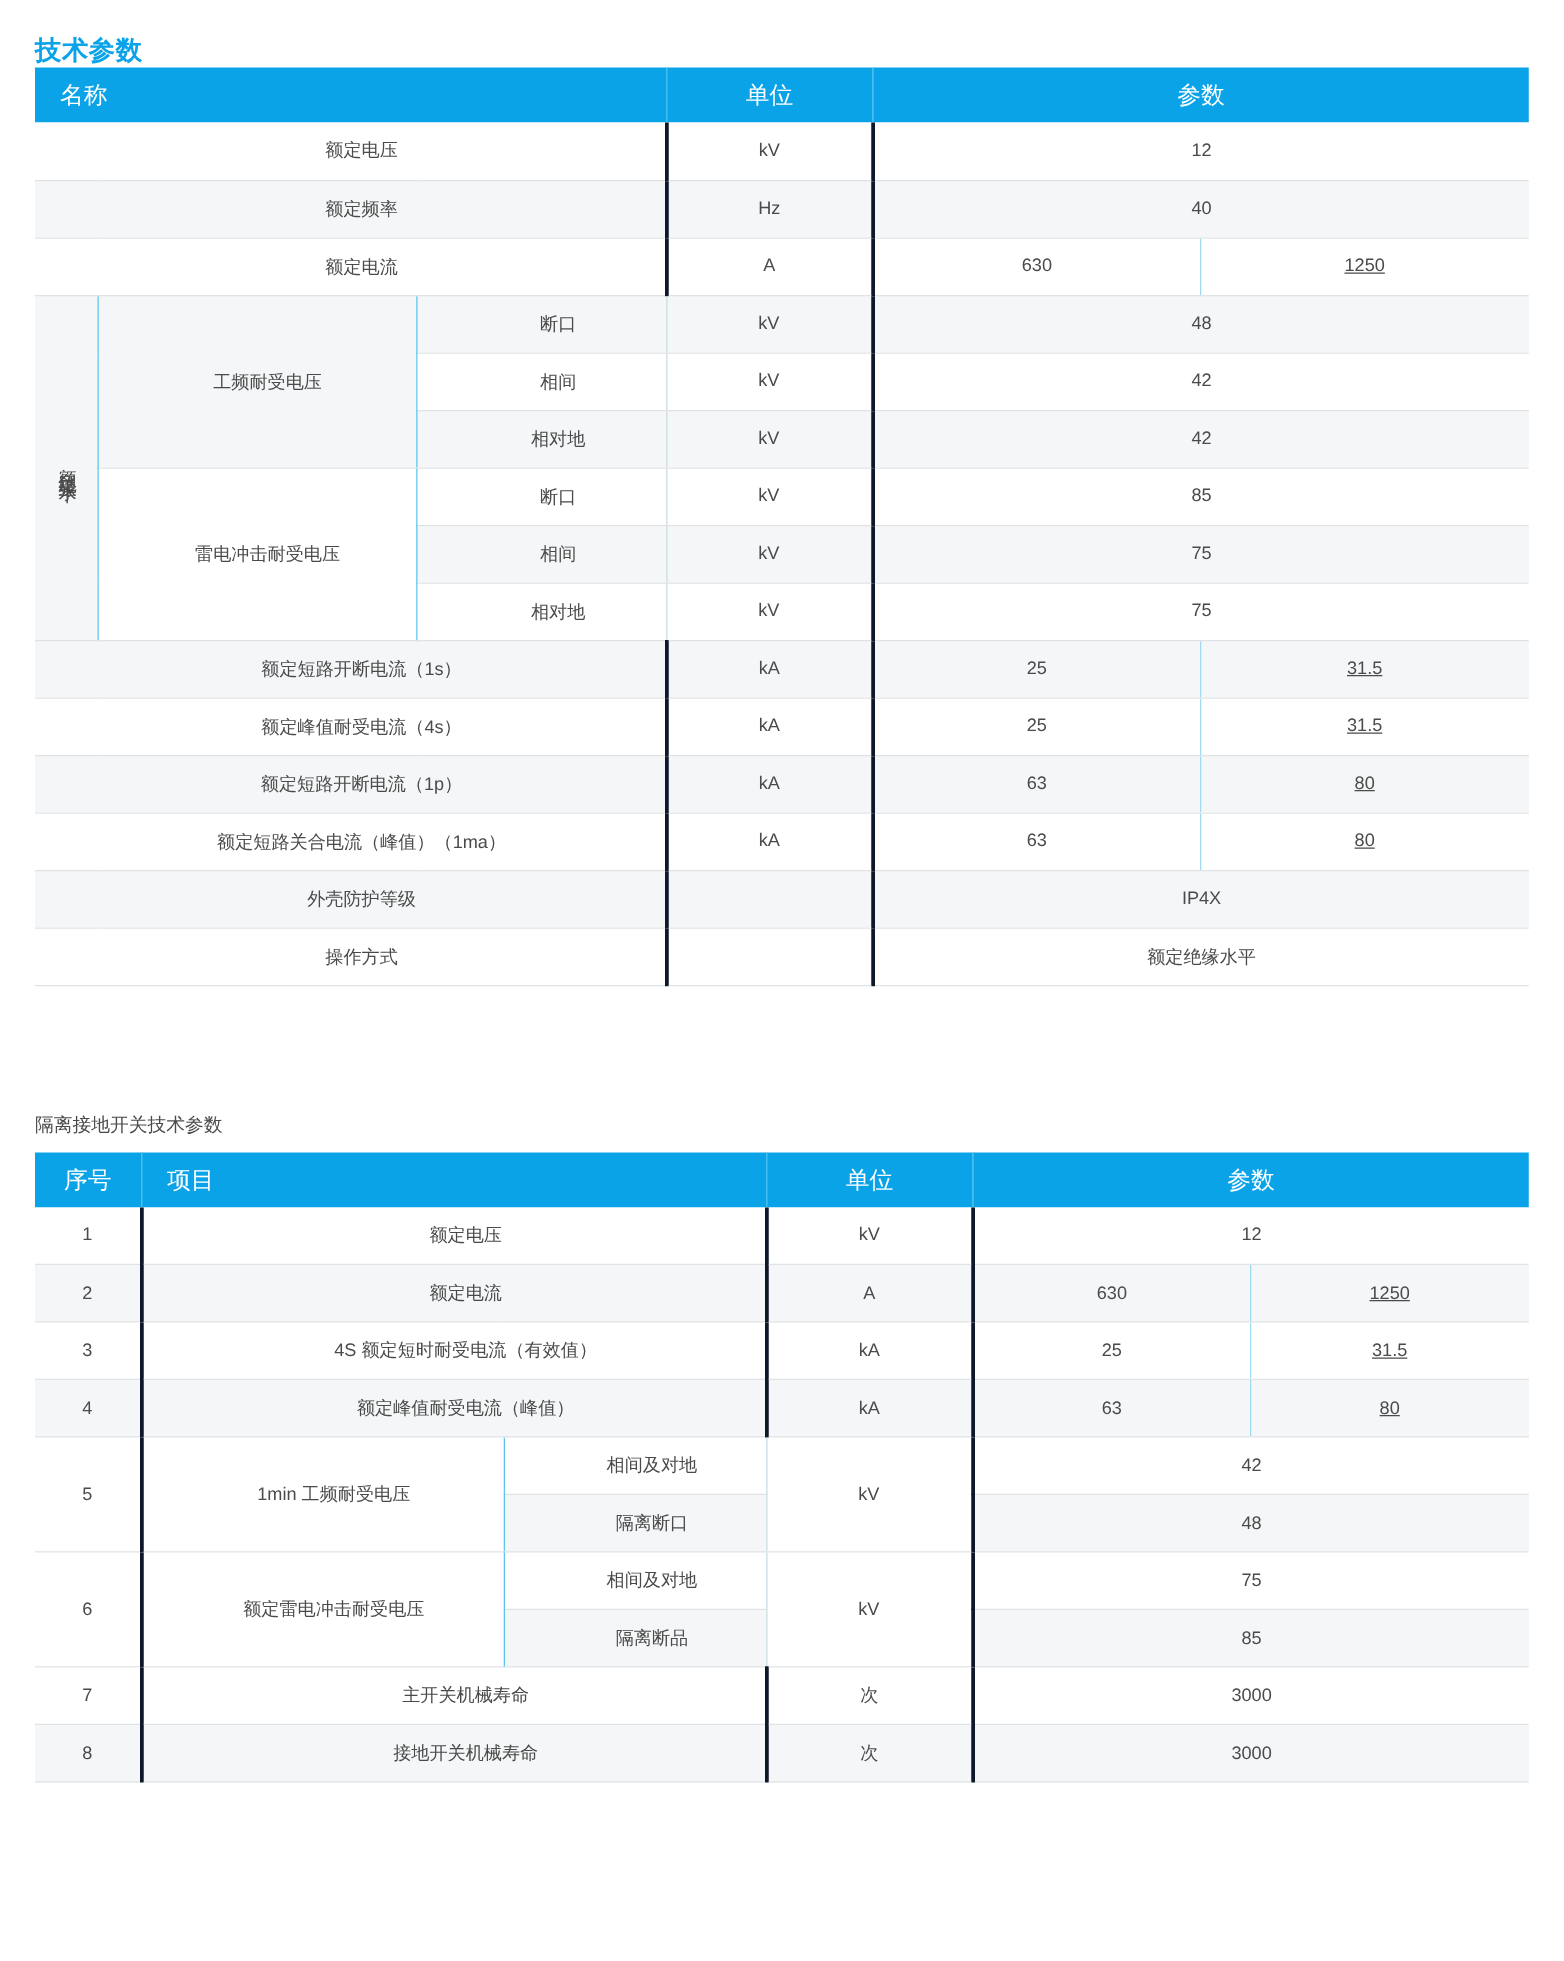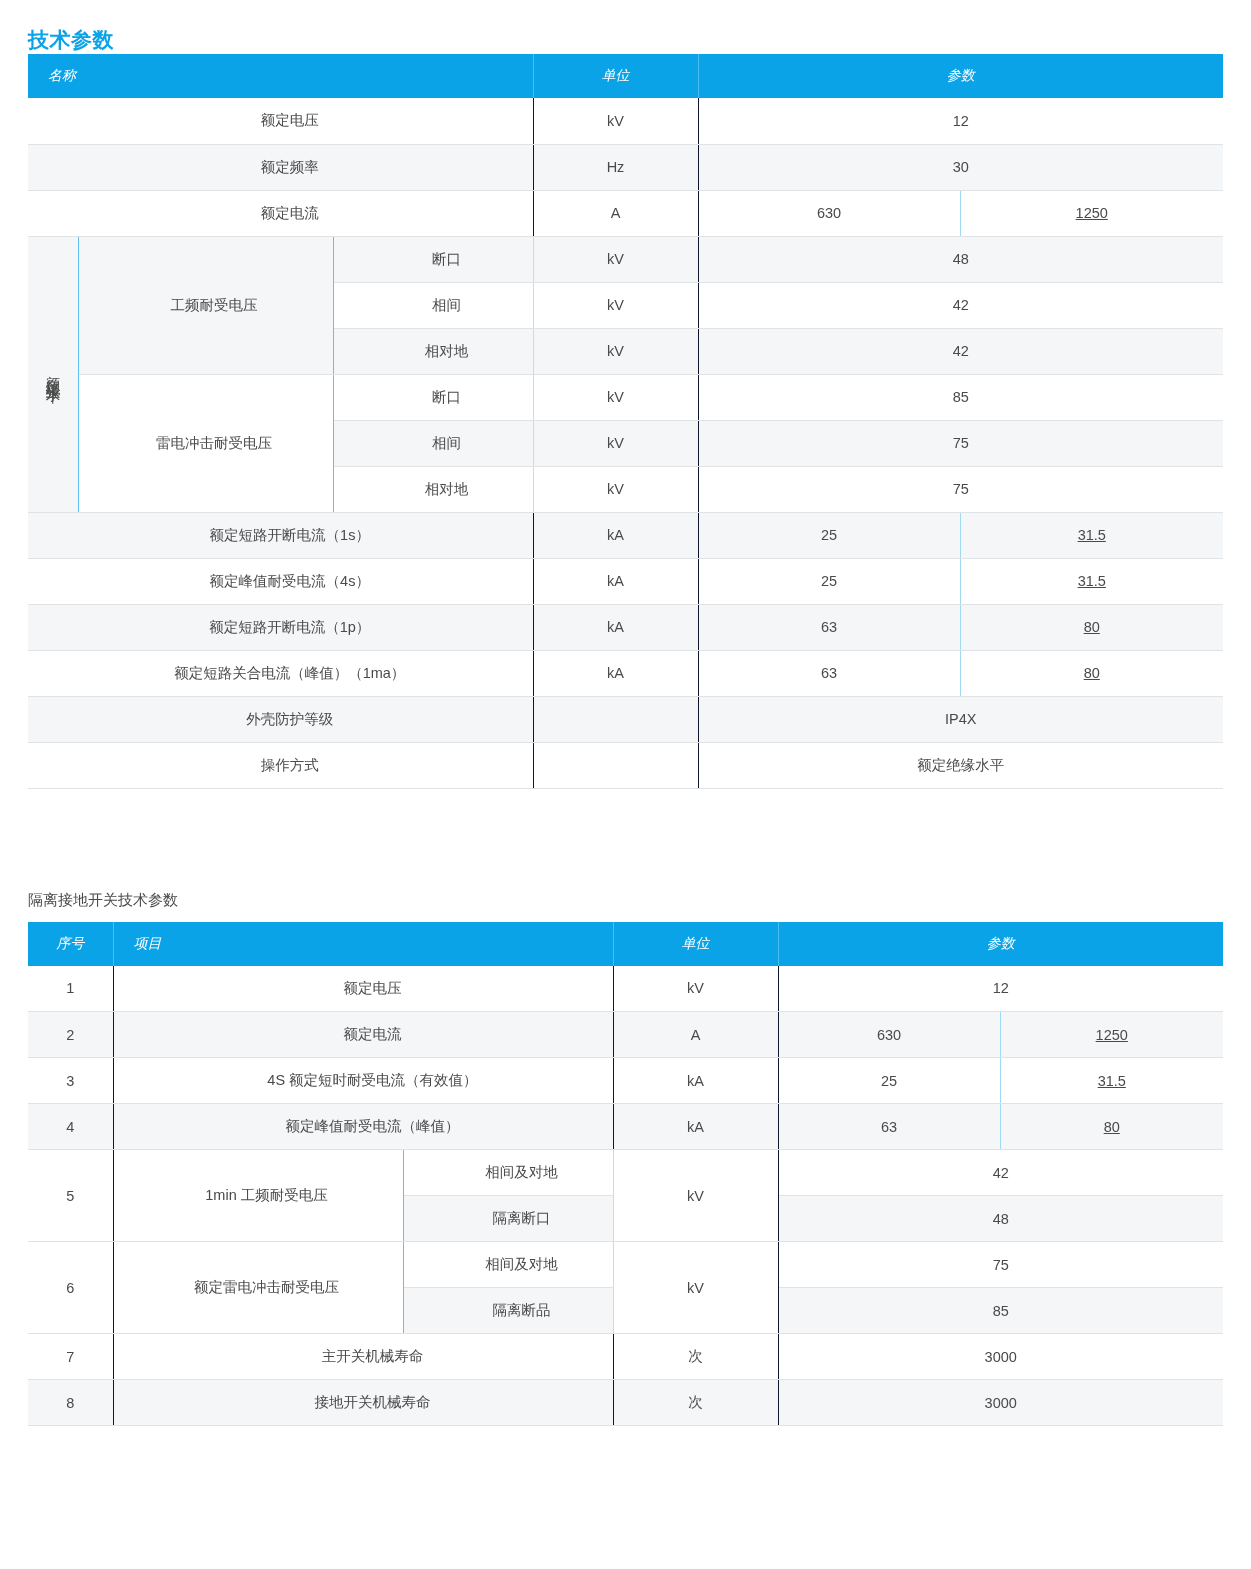--- a/index.html
+++ b/index.html
@@ -38,45 +38,44 @@
   table.spec {
     width: 1195px;
     border-collapse: collapse;
     table-layout: fixed;
     font-size: 14.5px;
   }
   table.spec th {
     background: #0aa3e8;
     color: #ffffff;
     font-weight: normal;
-    font-size: 14px;
+    font-size: 19px;
     height: 44px;
     text-align: center;
     border-right: 1px solid #49c0f2;
-    font-style: italic;
   }
   table.spec th:last-child { border-right: none; }
   table.spec th.left {
     text-align: left;
     padding-left: 20px;
   }
   table.spec td {
     height: 46px;
     border-bottom: 1px solid #dfe3e6;
     text-align: center;
     color: #4a4a4a;
     vertical-align: middle;
   }
   table.spec tbody tr:nth-child(even) td { background: #f4f6f7; }
   table.spec tbody tr:nth-child(odd) td { background: #ffffff; }
   td.name {
     text-align: left;
     padding-left: 20px;
   }
-  td.vline-r { border-right: 1px solid #0f172a; margin-top: 14px; }
+  td.vline-r { border-right: 3px solid #0f172a; margin-top: 14px; }
   td.vline-l { border-left: 1px solid #9fd9f2; text-decoration: underline; }
   .vert {
     writing-mode: vertical-rl;
     text-orientation: upright;
     letter-spacing: 3px;
     line-height: 1.15;
     display: inline-block;
     font-size: 14.5px;
   }
   td.vertcell {
@@ -132,21 +131,21 @@
 
         <tr>
           <td class="name vline-r" colspan="4">额定电压</td>
           <td class="vline-r">kV</td>
           <td colspan="2">12</td>
         </tr>
 
         <tr>
           <td class="name vline-r" colspan="4">额定频率</td>
           <td class="vline-r">Hz</td>
-          <td colspan="2">30</td>
+          <td colspan="2">40</td>
         </tr>
 
         <tr>
           <td class="name vline-r" colspan="4">额定电流</td>
           <td class="vline-r">A</td>
           <td>630</td>
           <td class="vline-l">1250</td>
         </tr>
 
         <tr>

